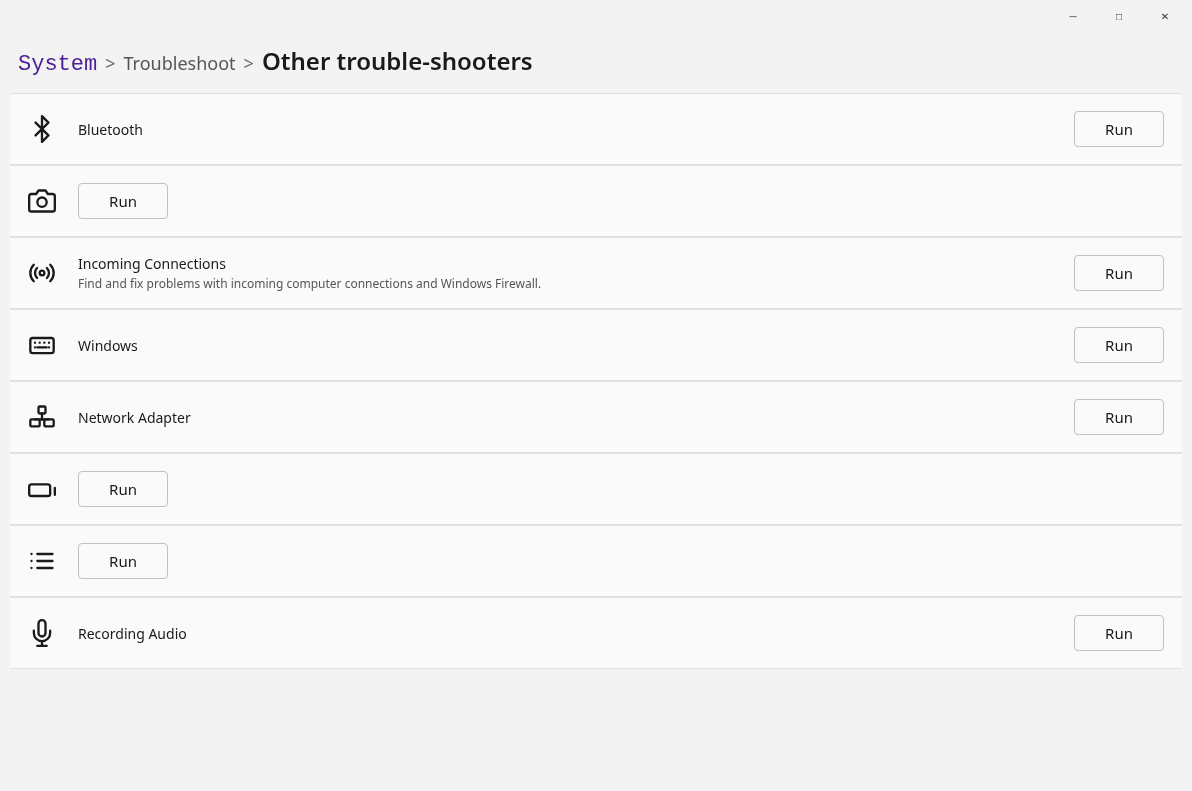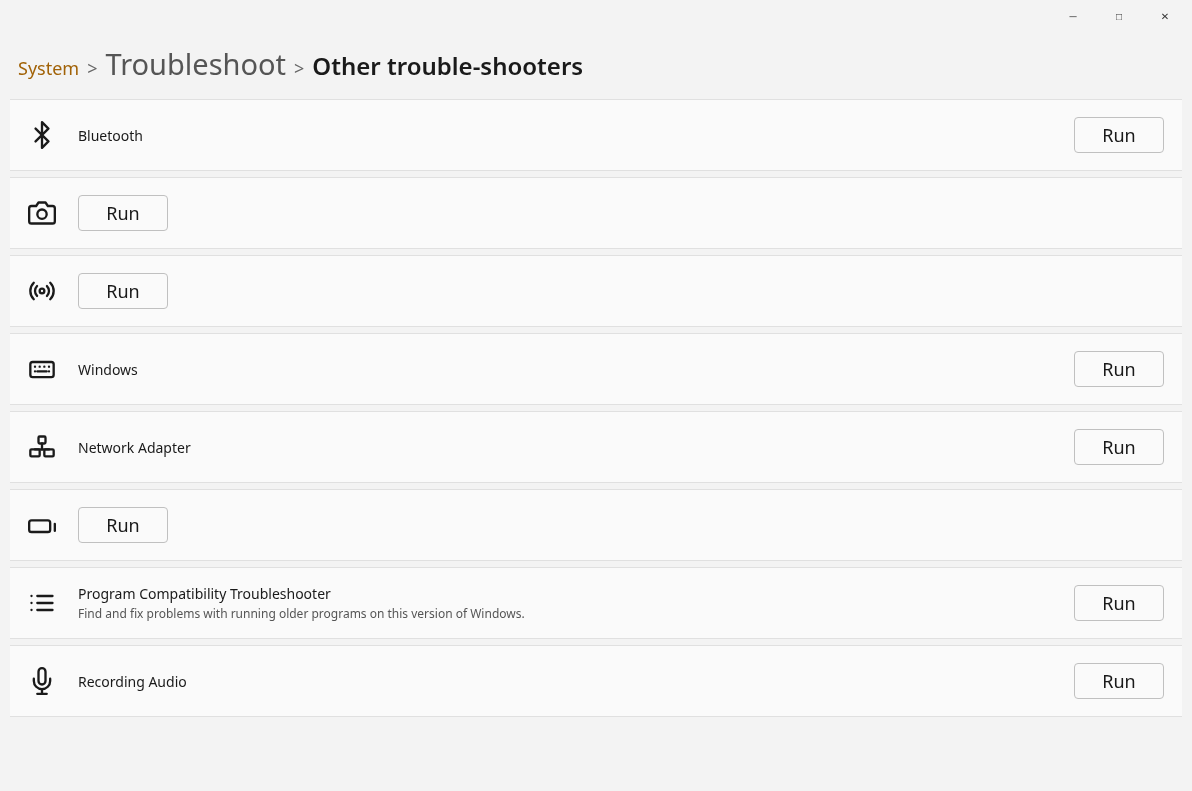--- a/index.html
+++ b/index.html
@@ -36,34 +36,35 @@
     }
 
     .header {
       padding: 12px 18px 16px 18px;
       display: flex;
       align-items: baseline;
       gap: 6px;
     }
 
     .breadcrumb-system {
-      font-size: 18px;
-      color: #a16207;
+      font-size: 22px;
+      color: #4c1d95;
       font-weight: 400;
       cursor: pointer;
+      font-family: Liberation Mono, monospace;
     }
 
     .breadcrumb-sep {
       font-size: 18px;
       color: #666;
       margin: 0 2px;
     }
 
     .breadcrumb-troubleshoot {
-      font-size: 29px;
+      font-size: 18px;
       color: #555;
       font-weight: 400;
       cursor: pointer;
     }
 
     .breadcrumb-current {
       font-size: 24px;
       color: #1a1a1a;
       font-weight: 600;
     }
@@ -74,21 +75,20 @@
       height: calc(791px - 32px - 56px);
     }
 
     .troubleshooter-item {
       display: flex;
       align-items: center;
       background: #fafafa;
       border-top: 1px solid #e0e0e0;
       border-bottom: 1px solid #e0e0e0;
       padding: 14px 18px;
-      margin-bottom: 6px;
       min-height: 72px;
     }
 
     .troubleshooter-item:last-child {
       margin-bottom: 2px;
     }
 
     .item-icon {
       width: 50px;
       flex-shrink: 0;
@@ -115,21 +115,21 @@
       color: #555;
       margin-top: 2px;
     }
 
     .run-btn {
       min-width: 90px;
       height: 36px;
       border: 1px solid #c0c0c0;
       background: #fafafa;
       border-radius: 4px;
-      font-size: 18px;
+      font-size: 15px;
       color: #1a1a1a;
       cursor: pointer;
       padding: 0 20px;
       font-family: 'Segoe UI', system-ui, sans-serif;
     }
 
     
     .icon-svg {
       width: 28px;
       height: 28px;
@@ -174,20 +174,24 @@
     </div>
     <button class="run-btn">Run</button>
   </div>
     <div class="troubleshooter-item">
     <div class="item-icon">
       <svg class="icon-svg" viewBox="0 0 24 24" fill="none" stroke="currentColor" stroke-width="2" stroke-linecap="round" stroke-linejoin="round">
         <circle cx="12" cy="12" r="2"></circle>
         <path d="M16.24 7.76a6 6 0 0 1 0 8.49m-8.48-.01a6 6 0 0 1 0-8.49m11.31-2.82a10 10 0 0 1 0 14.14m-14.14 0a10 10 0 0 1 0-14.14"></path>
       </svg>
     </div>
+    <div class="item-text">
+      <div class="item-title">Incoming Connections</div>
+      <div class="item-desc">Find and fix problems with incoming computer connections and Windows Firewall.</div>
+    </div>
     <button class="run-btn">Run</button>
   </div>
     <div class="troubleshooter-item">
     <div class="item-icon">
       <svg class="icon-svg" viewBox="0 0 24 24" fill="none" stroke="currentColor" stroke-width="2" stroke-linecap="round" stroke-linejoin="round">
         <rect x="2" y="6" width="20" height="13" rx="2"></rect>
         <path d="M6 10h.01M10 10h.01M14 10h.01M18 10h.01M8 14h8M6 14h.01M18 14h.01"></path>
       </svg>
     </div>
     <div class="item-text">
@@ -226,24 +230,20 @@
     <div class="item-icon">
       <svg class="icon-svg" viewBox="0 0 24 24" fill="none" stroke="currentColor" stroke-width="2" stroke-linecap="round" stroke-linejoin="round">
         <line x1="8" y1="6" x2="21" y2="6"></line>
         <line x1="8" y1="12" x2="21" y2="12"></line>
         <line x1="8" y1="18" x2="21" y2="18"></line>
         <line x1="3" y1="6" x2="3.01" y2="6"></line>
         <line x1="3" y1="12" x2="3.01" y2="12"></line>
         <line x1="3" y1="18" x2="3.01" y2="18"></line>
       </svg>
     </div>
-    <div class="item-text">
-      <div class="item-title">Program Compatibility Troubleshooter</div>
-      <div class="item-desc">Find and fix problems with running older programs on this version of Windows.</div>
-    </div>
     <button class="run-btn">Run</button>
   </div>
     <div class="troubleshooter-item">
     <div class="item-icon">
       <svg class="icon-svg" viewBox="0 0 24 24" fill="none" stroke="currentColor" stroke-width="2" stroke-linecap="round" stroke-linejoin="round">
         <path d="M12 1a3 3 0 0 0-3 3v8a3 3 0 0 0 6 0V4a3 3 0 0 0-3-3z"></path>
         <path d="M19 10v2a7 7 0 0 1-14 0v-2"></path>
         <line x1="12" y1="19" x2="12" y2="23"></line>
         <line x1="8" y1="23" x2="16" y2="23"></line>
       </svg>

